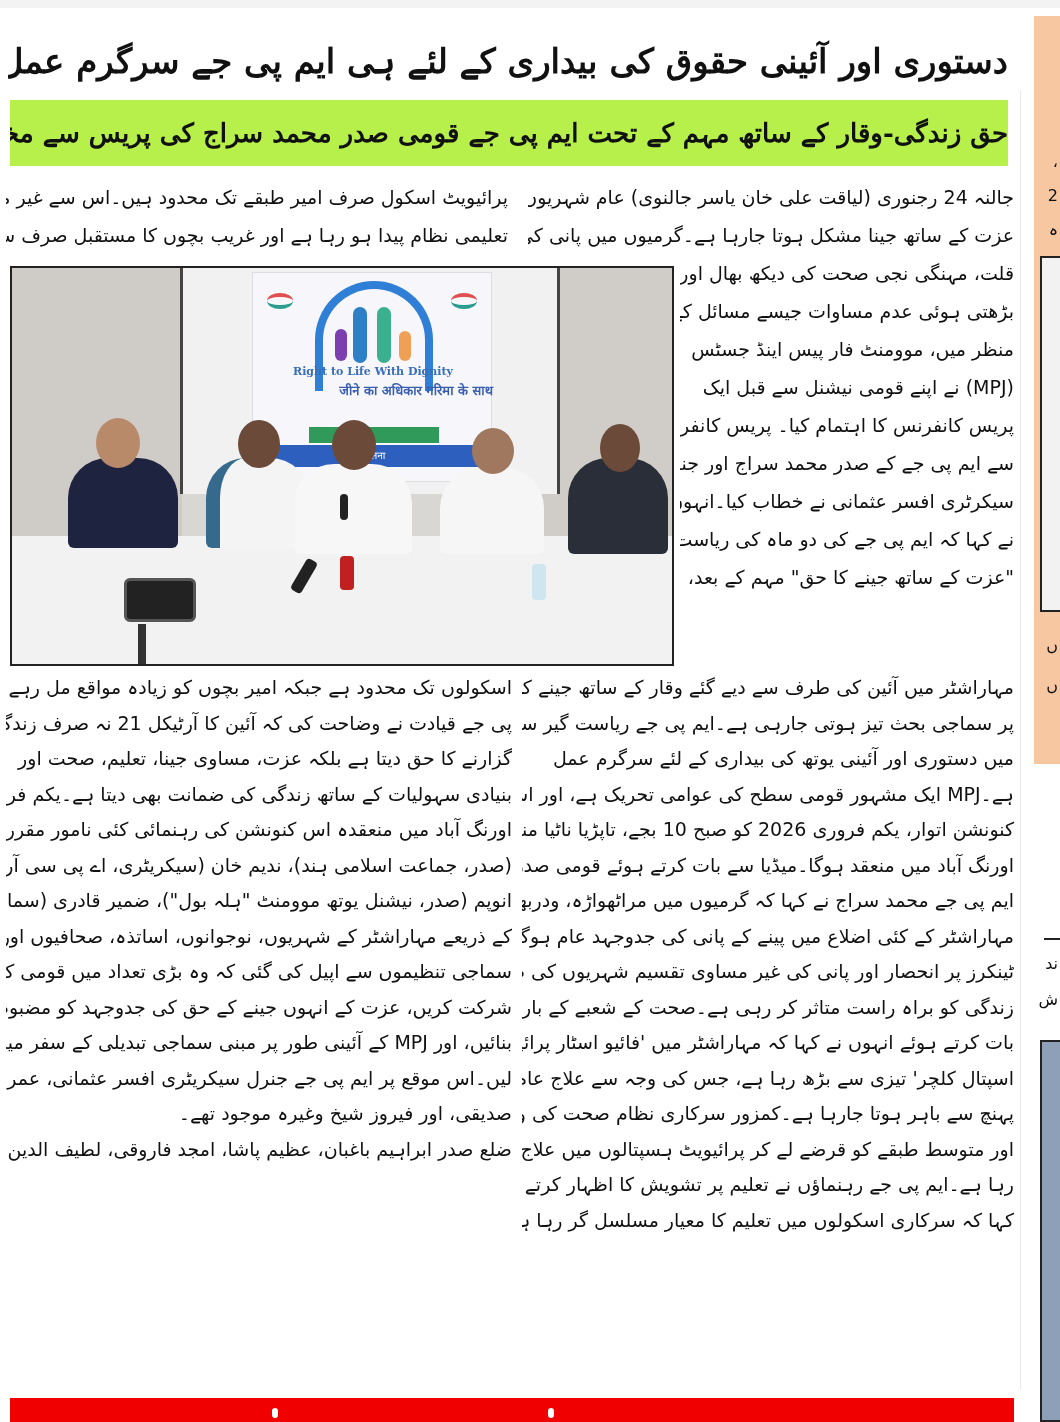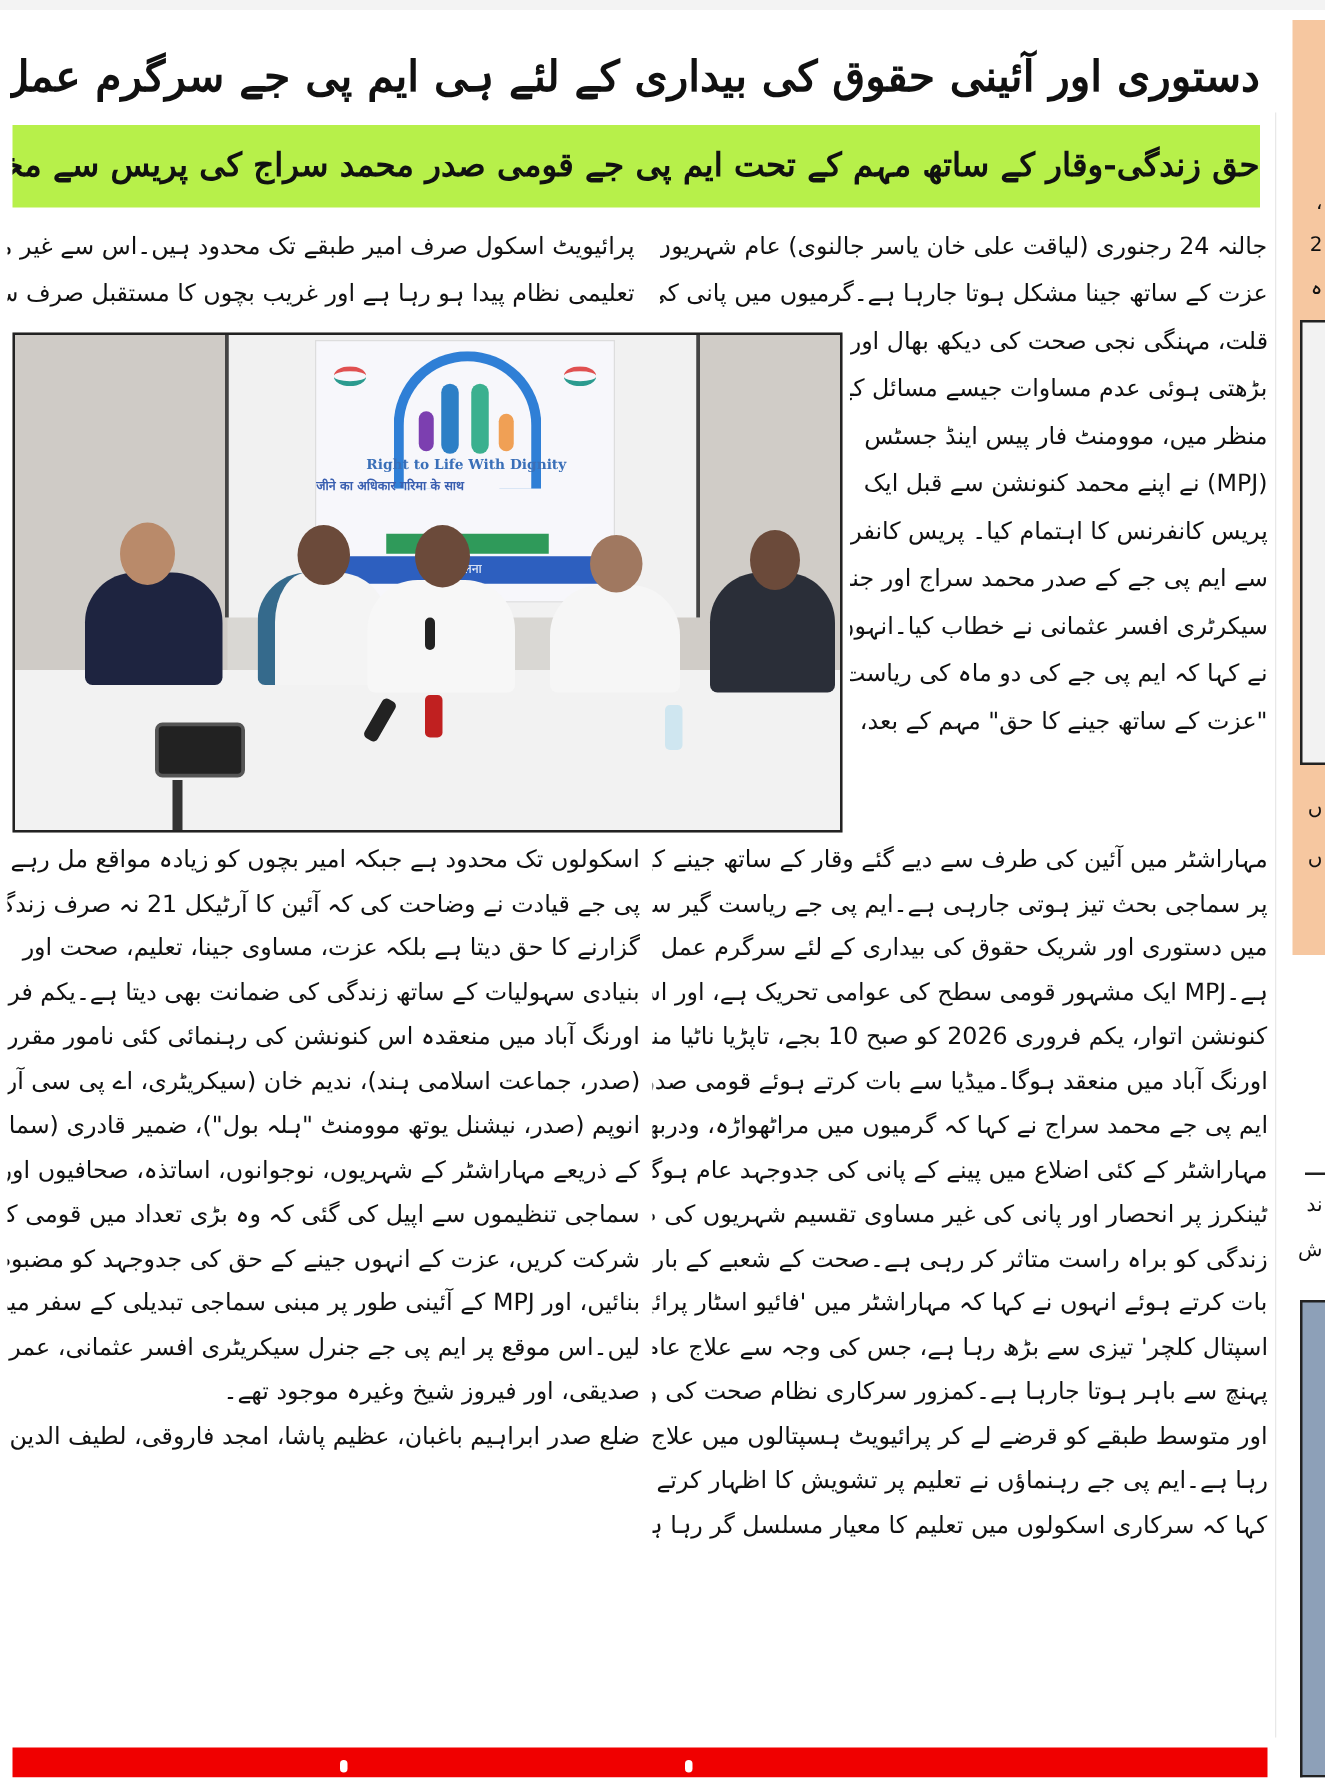--- a/index.html
+++ b/index.html
@@ -42,21 +42,21 @@
   .photo .screen { position: absolute; left: 168px; top: 0; width: 380px; height: 226px; background: #f1f1f1; border-left: 3px solid #444; border-right: 3px solid #444; }
   .photo .banner { position: absolute; left: 240px; top: 4px; width: 240px; height: 210px; background: #f7f7fb; border: 1px solid #ddd; }
   .photo .banner .arc { position: absolute; left: 62px; top: 8px; width: 118px; height: 110px; border: 8px solid #2f7fd6; border-bottom: none; border-radius: 60px 60px 0 0; }
   .photo .banner .fig1 { position: absolute; left: 100px; top: 34px; width: 14px; height: 56px; background: #2d7fc6; border-radius: 7px; }
   .photo .banner .fig2 { position: absolute; left: 124px; top: 34px; width: 14px; height: 56px; background: #3bb08f; border-radius: 7px; }
   .photo .banner .fig3 { position: absolute; left: 82px; top: 56px; width: 12px; height: 32px; background: #7c3fb0; border-radius: 6px; }
   .photo .banner .fig4 { position: absolute; left: 146px; top: 58px; width: 12px; height: 30px; background: #f0a055; border-radius: 6px; }
   .photo .banner .swirl-l { position: absolute; left: 14px; top: 20px; width: 26px; height: 16px; border-top: 4px solid #e05050; border-bottom: 4px solid #2b9b8f; border-radius: 50%; }
   .photo .banner .swirl-r { position: absolute; right: 14px; top: 20px; width: 26px; height: 16px; border-top: 4px solid #e05050; border-bottom: 4px solid #2b9b8f; border-radius: 50%; }
   .photo .banner .en { position: absolute; left: 0; top: 92px; width: 240px; text-align: center; font-family: "DejaVu Serif", serif; font-weight: bold; font-size: 11px; color: #3a6fb8; }
-  .photo .banner .hi { position: absolute; left: 0; top: 108px; width: 240px; text-align: left; font-size: 10px; color: #3a5fb0; font-weight: bold; }
+  .photo .banner .hi { position: absolute; left: 0; top: 108px; width: 240px; text-align: right; font-size: 13px; color: #3a5fb0; font-weight: bold; }
   .photo .banner .green { position: absolute; left: 56px; top: 154px; width: 130px; height: 16px; background: #2f9a5a; }
   .photo .banner .blue { position: absolute; left: 0; top: 172px; width: 240px; height: 22px; background: #2d5fbf; color: #fff; font-size: 10px; text-align: center; line-height: 22px; }
   .photo .table { position: absolute; left: 0; top: 268px; width: 664px; height: 132px; background: #f2f2f2; }
   .photo .person { position: absolute; border-radius: 40px 40px 6px 6px; }
   .photo .head { position: absolute; border-radius: 50%; background: #6b4a3a; }
   .photo .mic { position: absolute; background: #222; border-radius: 4px; }
   .photo .phone { position: absolute; left: 112px; top: 310px; width: 72px; height: 44px; background: #222; border: 3px solid #555; border-radius: 6px; }
   .photo .tripod { position: absolute; left: 126px; top: 356px; width: 8px; height: 44px; background: #333; }
   .photo .bottle { position: absolute; left: 520px; top: 296px; width: 14px; height: 36px; background: #cfe6f0; border-radius: 4px; }
 
@@ -81,21 +81,21 @@
 
 <div class="col col-right-top">
   <span class="line">جالنہ 24 رجنوری (لیاقت علی خان یاسر جالنوی) عام شہریوں کے لیے</span>
   <span class="line">عزت کے ساتھ جینا مشکل ہوتا جارہا ہے۔گرمیوں میں پانی کی شدید</span>
 </div>
 
 <div class="col col-right-wrap">
   <span class="line">قلت، مہنگی نجی صحت کی دیکھ بھال اور تعلیم میں</span>
   <span class="line">بڑھتی ہوئی عدم مساوات جیسے مسائل کے پس</span>
   <span class="line">منظر میں، موومنٹ فار پیس اینڈ جسٹس</span>
-  <span class="line">(MPJ) نے اپنے محمد کنونشن سے قبل ایک</span>
+  <span class="line">(MPJ) نے اپنے قومی نیشنل سے قبل ایک</span>
   <span class="line">پریس کانفرنس کا اہتمام کیا۔ پریس کانفرنس</span>
   <span class="line">سے ایم پی جے کے صدر محمد سراج اور جنرل</span>
   <span class="line">سیکرٹری افسر عثمانی نے خطاب کیا۔انہوں</span>
   <span class="line">نے کہا کہ ایم پی جے کی دو ماہ کی ریاست گیر</span>
   <span class="line">"عزت کے ساتھ جینے کا حق" مہم کے بعد،</span>
 </div>
 
 <div class="col col-left-top">
   <span class="line">پرائیویٹ اسکول صرف امیر طبقے تک محدود ہیں۔اس سے غیر مساوی</span>
   <span class="line">تعلیمی نظام پیدا ہو رہا ہے اور غریب بچوں کا مستقبل صرف سرکاری</span>
@@ -133,21 +133,21 @@
   <div class="person" style="left:556px;top:190px;width:100px;height:96px;background:#2a2e38;"></div>
   <div class="head" style="left:588px;top:156px;width:40px;height:48px;"></div>
   <div class="bottle"></div>
   <div class="phone"></div>
   <div class="tripod"></div>
 </div>
 
 <div class="col col-right-bottom">
   <span class="line">مہاراشٹر میں آئین کی طرف سے دیے گئے وقار کے ساتھ جینے کے حق</span>
   <span class="line">پر سماجی بحث تیز ہوتی جارہی ہے۔ایم پی جے ریاست گیر سطح پر عوام</span>
-  <span class="line">میں دستوری اور شریک حقوق کی بیداری کے لئے سرگرم عمل</span>
+  <span class="line">میں دستوری اور آئینی یوتھ کی بیداری کے لئے سرگرم عمل</span>
   <span class="line">ہے۔MPJ ایک مشہور قومی سطح کی عوامی تحریک ہے، اور اس کا قومی</span>
   <span class="line">کنونشن اتوار، یکم فروری 2026 کو صبح 10 بجے، تاپڑیا ناٹیا مندر،</span>
   <span class="line">اورنگ آباد میں منعقد ہوگا۔میڈیا سے بات کرتے ہوئے قومی صدر</span>
   <span class="line">ایم پی جے محمد سراج نے کہا کہ گرمیوں میں مراٹھواڑہ، ودربھ اور شمالی</span>
   <span class="line">مہاراشٹر کے کئی اضلاع میں پینے کے پانی کی جدوجہد عام ہوگئی ہے۔</span>
   <span class="line">ٹینکرز پر انحصار اور پانی کی غیر مساوی تقسیم شہریوں کی صحت اور باوقار</span>
   <span class="line">زندگی کو براہ راست متاثر کر رہی ہے۔صحت کے شعبے کے بارے میں</span>
   <span class="line">بات کرتے ہوئے انہوں نے کہا کہ مہاراشٹر میں 'فائیو اسٹار پرائیویٹ</span>
   <span class="line">اسپتال کلچر' تیزی سے بڑھ رہا ہے، جس کی وجہ سے علاج عام شہری کی</span>
   <span class="line">پہنچ سے باہر ہوتا جارہا ہے۔کمزور سرکاری نظام صحت کی وجہ سے غریب</span>

